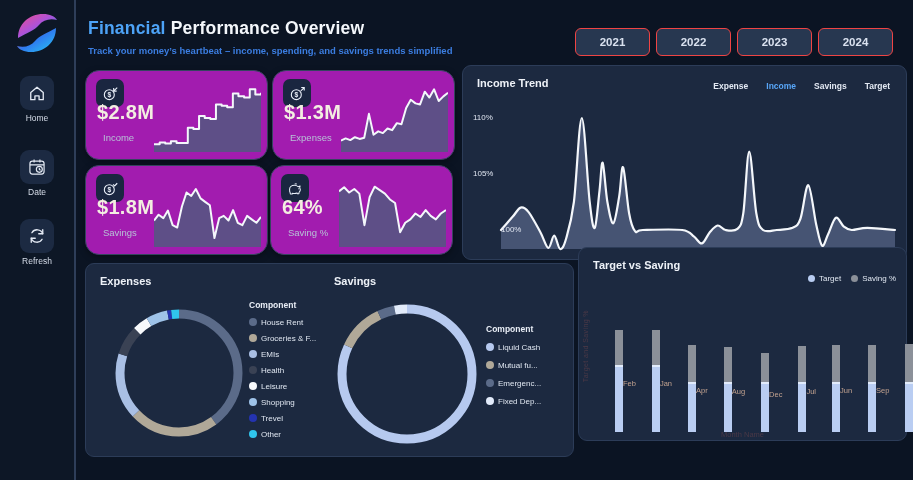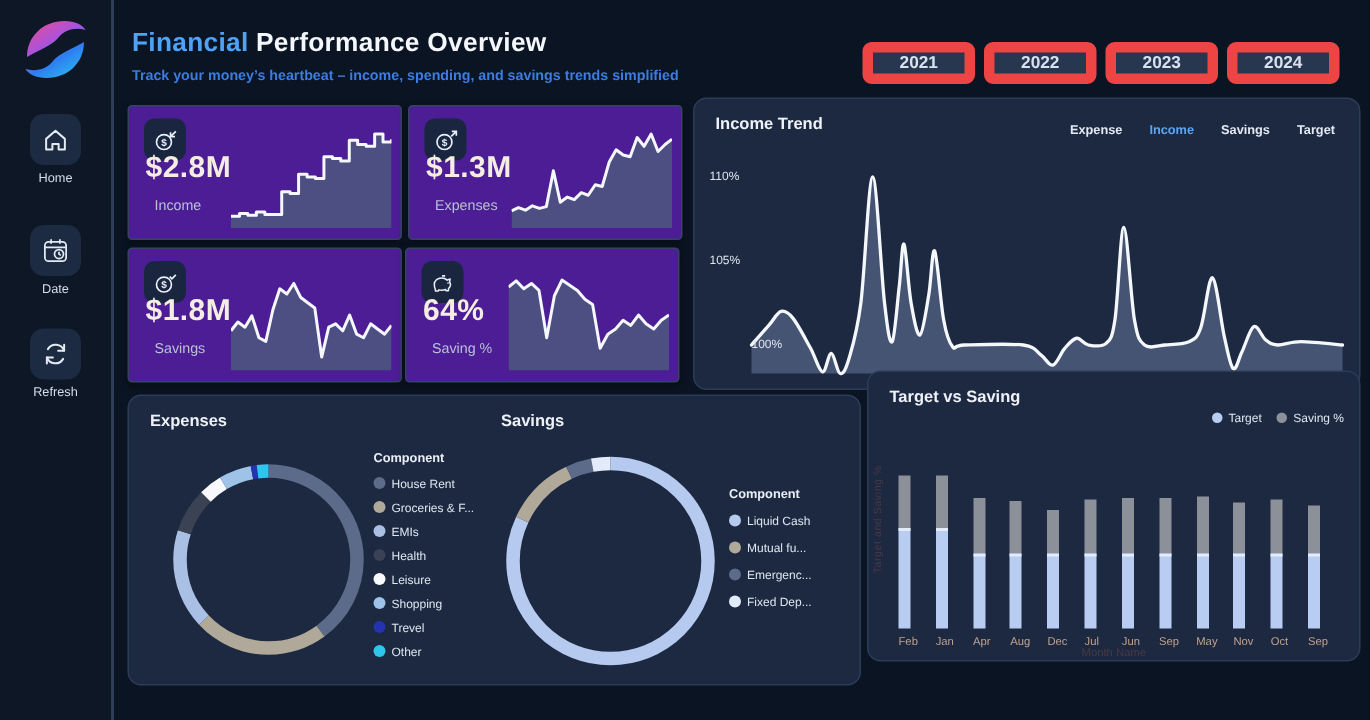--- a/index.html
+++ b/index.html
@@ -11,24 +11,24 @@
   .nav-item{position:absolute;left:0;width:74px;text-align:center;cursor:pointer;}
   .nav-tile{width:34px;height:34px;margin:0 auto;background:#1c2a42;border-radius:9px;display:flex;align-items:center;justify-content:center;color:#e4eaf4;}
   .nav-lbl{font-size:8.5px;color:#d6dde9;margin-top:3px;}
   #nav-home{top:76px}#nav-date{top:150px}#nav-refresh{top:219px}
   
   .page-title{position:absolute;left:88px;top:18px;margin:0;font-size:17.5px;font-weight:700;color:#f4f7fb;letter-spacing:.2px;}
   .page-title .accent{color:#4da3f7;}
   .page-title .rest{margin-left:5px;}
   .subtitle{position:absolute;left:88px;top:45px;font-size:9.5px;font-weight:700;color:#3b7de0;}
   .year-filter{position:absolute;left:575px;top:28px;display:flex;gap:6px;}
-  .yearbtn{width:75px;height:28px;background:#273750;border:7px solid #ef4444;border-radius:6px;color:#d9e1ef;
+  .yearbtn{width:75px;height:28px;background:#273750;border:1px solid #ef4444;border-radius:6px;color:#d9e1ef;
            font-weight:700;font-size:11.5px;font-family:inherit;cursor:pointer;}
   
-  .card{position:absolute;width:181px;height:88px;background:#4c1d95;border:1px solid #35445f;border-radius:3px;box-shadow:0 2px 6px rgba(0,0,0,.35);}
+  .card{position:absolute;width:181px;height:88px;background:#a21caf;border:1px solid #35445f;border-radius:14px;box-shadow:0 2px 6px rgba(0,0,0,.35);}
   #card0{left:85px;top:70px}#card1{left:272px;top:70px}#card2{left:85px;top:165px}#card3{left:270px;top:165px}
   .kicon{position:absolute;left:10px;top:8px;width:28px;height:28px;background:#1a2640;border-radius:7px;display:flex;align-items:center;justify-content:center;color:#e9eff9;}
   .kval{position:absolute;left:11px;top:30px;font-size:20px;font-weight:700;color:#f3eee1;letter-spacing:.3px;}
   .klab{position:absolute;left:17px;top:61px;font-size:9.5px;color:#b7c2d6;}
   .kspark{position:absolute;left:68px;right:6px;top:14px;bottom:7px;}
   .kspark svg{width:100%;height:100%;display:block;}
   
   .panel{position:absolute;background:#1c2940;border:1px solid #2c3c58;border-radius:9px;}
   #trend-panel{left:462px;top:65px;width:443px;height:193px;}
   #donut-panel{left:85px;top:263px;width:487px;height:192px;}
@@ -47,21 +47,21 @@
   .legend{position:absolute;}
   #exp-legend{left:163px;top:36px;width:98px;}
   #sav-legend{left:400px;top:60px;width:85px;}
   .leg-title{font-size:8.5px;font-weight:700;color:#e9eef6;margin-bottom:4px;}
   .leg-item{display:flex;align-items:center;gap:4px;cursor:pointer;}
   .leg-dot{width:8px;height:8px;border-radius:50%;flex:none;}
   .leg-label{font-size:8px;color:#dfe6f0;white-space:nowrap;}
   
   .bar-legend{position:absolute;right:10px;top:26px;display:flex;gap:10px;align-items:center;}
   .bars{position:absolute;left:20px;right:12px;bottom:8px;display:flex;justify-content:space-between;align-items:flex-end;}
-  .bar-col{display:flex;flex-direction:column;align-items:flex-start;width:22px;cursor:pointer;}
+  .bar-col{display:flex;align-items:center;width:22px;cursor:pointer;margin-left:16px;}
   .bar-stack{display:flex;flex-direction:column;width:8px;}
   .seg.blue{border-top:2px solid #e2ecfc;}
   .bar-label{font-size:7.5px;color:#c2a28f;margin-top:4px;height:9px;}
   .ylab-rot{position:absolute;left:3px;top:62px;font-size:7px;color:#4a3846;transform:rotate(180deg);writing-mode:vertical-rl;letter-spacing:.4px;}
   .xlab{position:absolute;left:0;right:0;bottom:1px;text-align:center;font-size:7.5px;color:#4a3846;}
 </style>
 </head>
 <body>
 
 <div class="stage">

